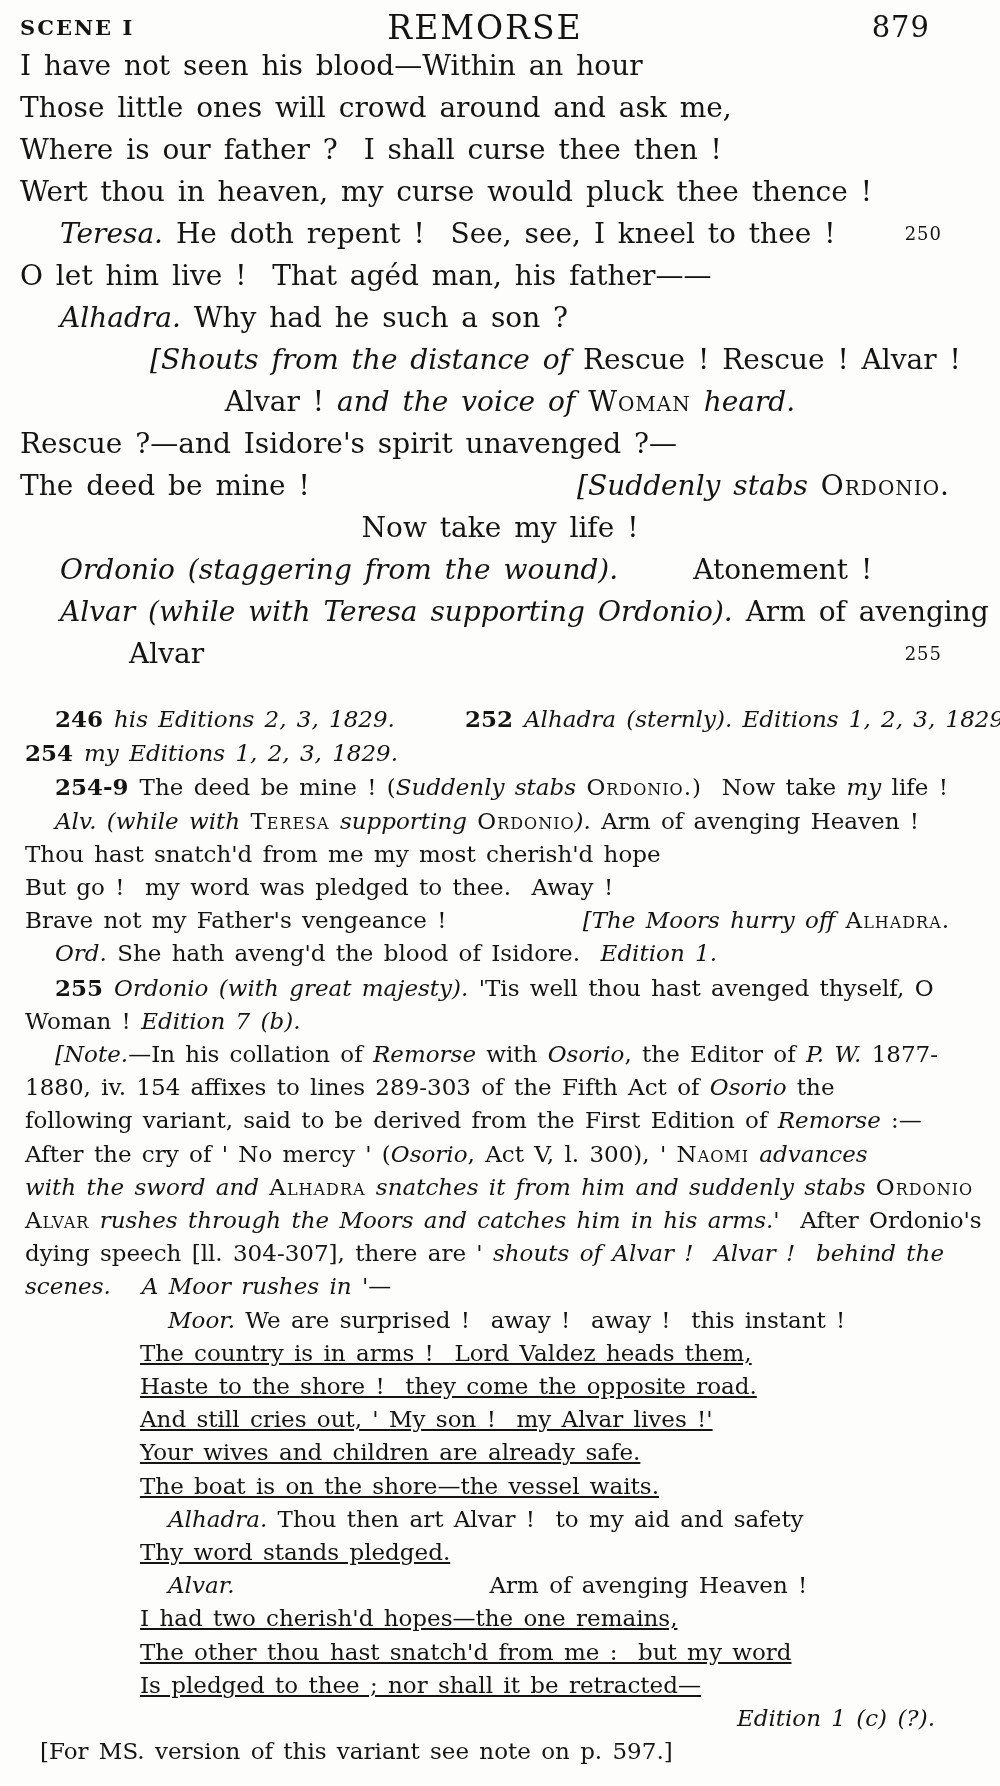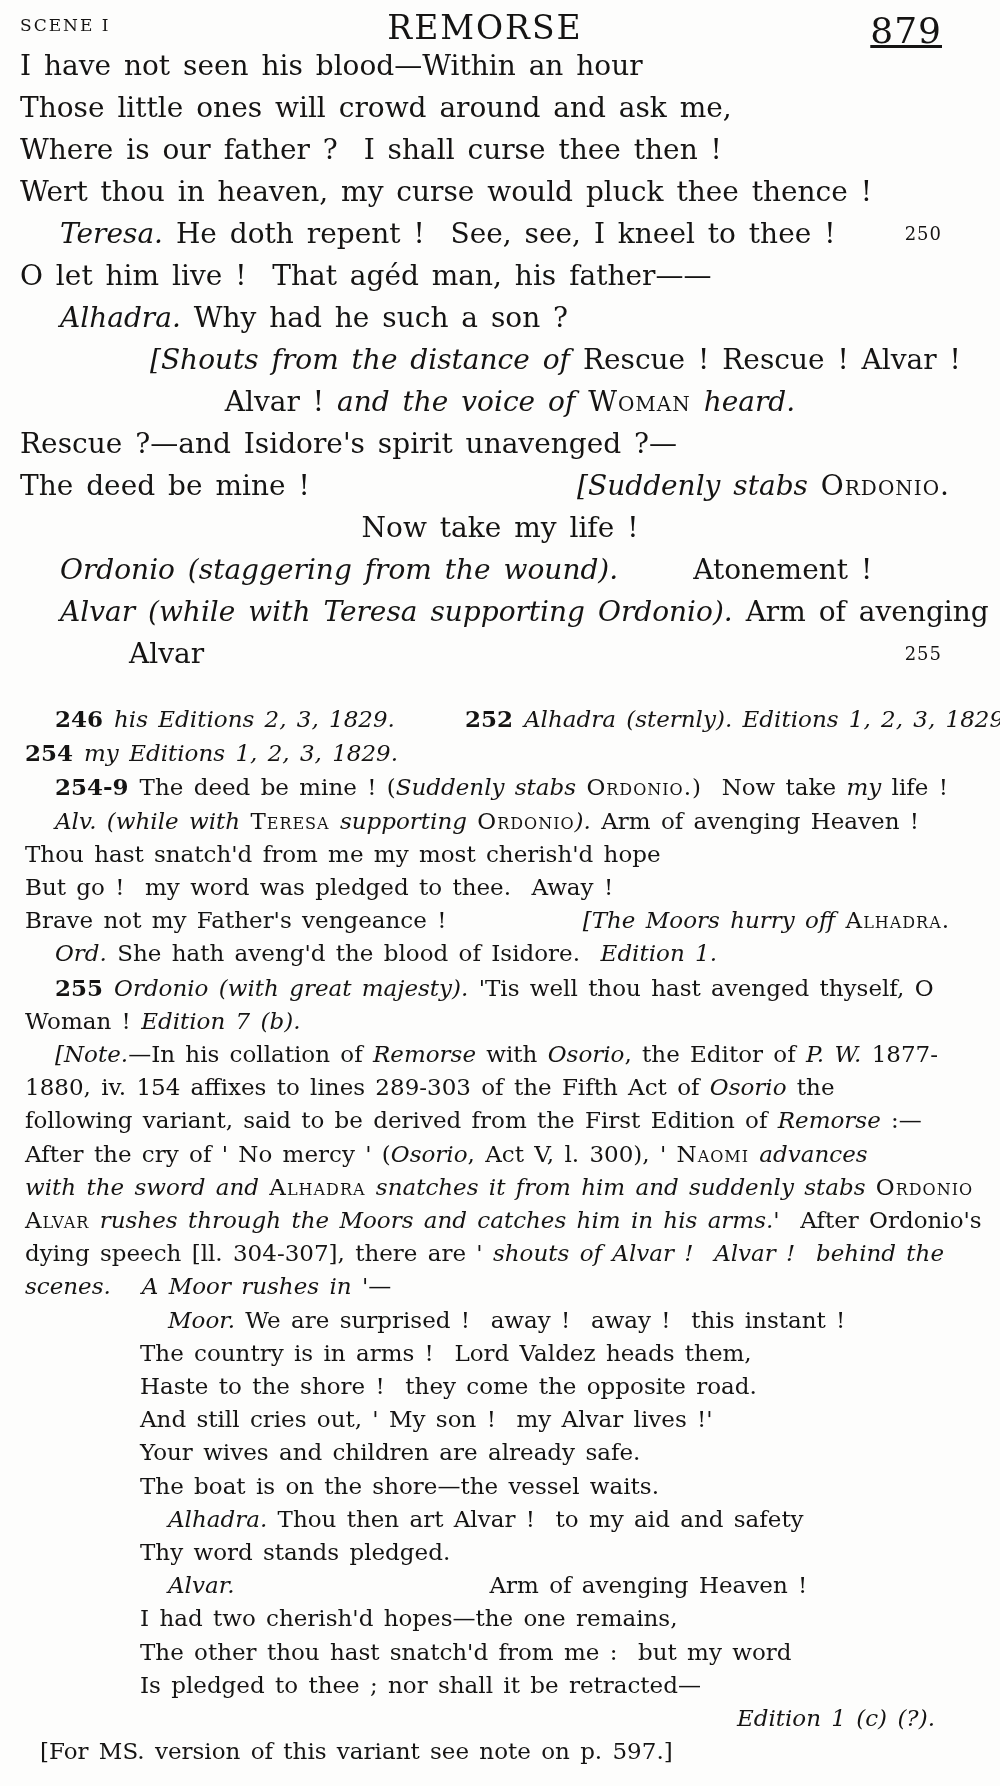--- a/index.html
+++ b/index.html
@@ -15,30 +15,30 @@
     overflow: hidden;
   }
   
   .running-head {
     position: absolute;
     top: 8px; left: 20px; right: 50px;
     height: 42px;
   }
   .rh-scene {
     position: absolute; left: 0; top: 7px;
-    font-size: 17px; font-variant: small-caps; letter-spacing: 2px;
+    font-size: 21px; font-variant: small-caps; letter-spacing: 2px; font-weight: bold;
   }
   .rh-title {
     position: absolute; left: 0; right: 0; top: 0;
     text-align: center;
     font-size: 33px; letter-spacing: 2px;
   }
   .rh-page {
-    position: absolute; right: 8px; top: 2px;
-    font-size: 36px; letter-spacing: 1px; text-decoration: underline;
+    position: absolute; right: 20px; top: 2px;
+    font-size: 29px; letter-spacing: 1px;
   }
   
   .main-block {
     position: absolute; top: 45px; left: 20px; width: 930px;
     font-size: 28px; word-spacing: 4px;
   }
   .main-block .line { line-height: 42px; }
   .fn-block {
     position: absolute; top: 702px; left: 20px; width: 930px;
     font-size: 23px; word-spacing: 3px;
@@ -61,21 +61,21 @@
   .ind2   { padding-left: 109px; }
   .stage1 { padding-left: 130px; }
   .stage2 { text-align: center; padding-left: 50px; }
   .center { text-align: center; padding-left: 30px; }
   .split  { display: flex; justify-content: space-between; }
 
   
   .fn-flush  { padding-left: 5px; }
   .fn-ind    { padding-left: 35px; }
   .fn-split  { display: flex; justify-content: space-between; padding-left: 5px; }
-  .blk       { padding-left: 120px; }
+  .blk       { padding-left: 120px; text-decoration: underline; }
   .blk-first { padding-left: 148px; }
   .fn-right  { text-align: right; padding-right: 15px; }
   .fn-center { text-align: left; padding-left: 20px; }
 
   .lineno {
     position: absolute; right: 8px; top: 0;
     font-size: 18px; font-style: normal; letter-spacing: 1px;
   }
 </style>
 </head>

